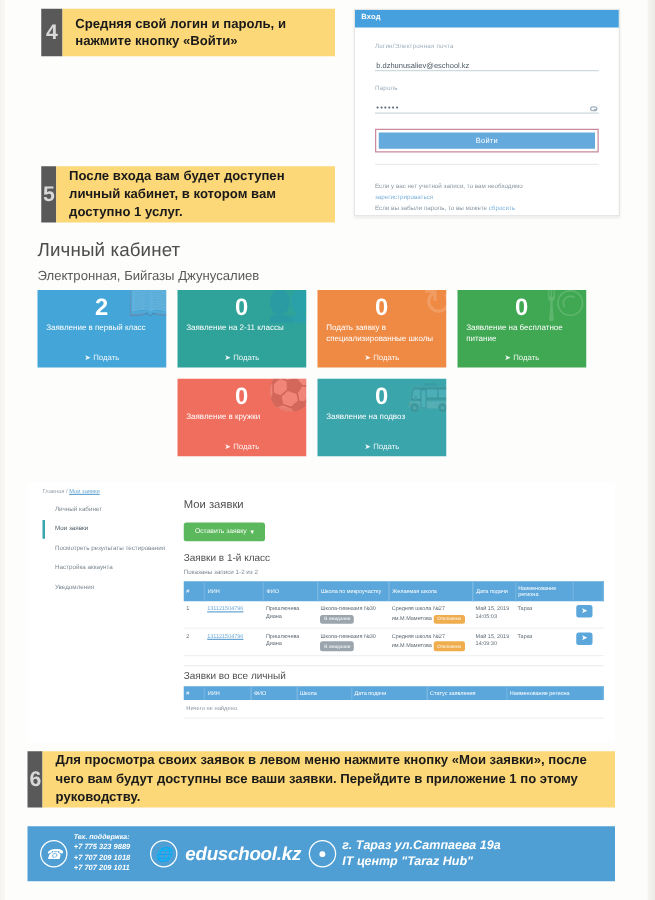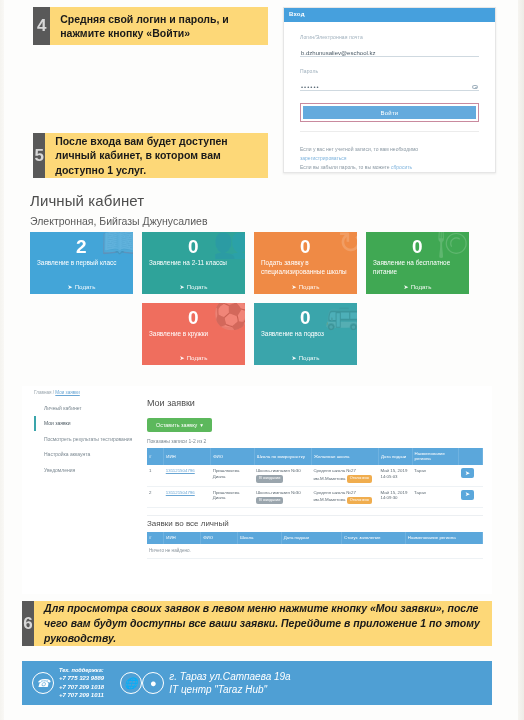--- a/index.html
+++ b/index.html
@@ -30,21 +30,21 @@
   }
   .step-txt {
     background:#fdd878; color:#1a1a1a;
     font-weight:bold; font-size:10.5px; line-height:1.38;
     padding:5px 8px 5px 10px;
     display:flex; align-items:center;
   }
   #step4 { left:33px; top:7px; width:235px; height:38px; }
   #step5 { left:33px; top:133px; width:235px; height:45px; }
   #step6 { left:22px; top:601px; width:470px; height:45px; }
-  #step6 .step-txt { font-size:10.5px; line-height:1.42;font-style:italic; }
+  #step6 .step-txt { font-size:10.5px; line-height:1.42; }
 
   
   .login-card {
     position:absolute; left:283px; top:7px; width:213px; height:166px;
     background:#fff; border:1px solid #e6e6e6;
     box-shadow:0 1px 2px rgba(0,0,0,.08);
     filter: blur(.22px);
   }
   .login-head {
     height:14px; background:#46a0dd; color:#fff;
@@ -178,21 +178,21 @@
     font-style:italic;
   }
   .f-ico {
     width:22px; height:22px; border:1.6px solid #fff; border-radius:50%;
     display:flex; align-items:center; justify-content:center;
     color:#fff; font-size:11px; flex:none;
   }
   .f-phones { color:#fff; font-size:6px; line-height:1.45; margin-left:5px; font-weight:bold; }
   .f-phones .lbl { font-size:5.6px; font-weight:bold; }
   .f-site { color:#fff; font-size:15px; font-weight:bold; margin:0 6px 0 6px; letter-spacing:-.2px;}
-  .f-addr { color:#fff; font-size:10px; line-height:1.35; font-weight:normal; margin-left:5px;}
+  .f-addr { color:#fff; font-size:10px; line-height:1.35; font-weight:bold; margin-left:5px;}
   .spacer1 { width:16px; }
   .send-ico { font-size:6px; display:inline-block; transform:rotate(0deg);}
 </style>
 </head>
 <body>
 
 <div class="page">
   <div class="scan-edge-l"></div>
   <div class="scan-edge-r"></div>
 
@@ -314,20 +314,21 @@
       <div class="side-item">Уведомления</div>
     </div>
 
     <div class="content">
       <div class="c-h1">Мои заявки</div>
       <div class="btn-green">
         <span>Оставить заявку</span>
         <span>▾</span>
       </div>
 
+      <div class="c-h2">Заявки в 1-й класс</div>
       <div class="c-info">Показаны записи 1-2 из 2</div>
 
       <table>
         <thead>
           <tr>
             <th style="width:5%">#</th>
             <th style="width:14%">ИИН</th>
             <th style="width:13%">ФИО</th>
             <th style="width:17%">Школа по микроучастку</th>
             <th style="width:20%">Желаемая школа</th>
@@ -407,19 +408,20 @@
   <div class="footer">
     <div class="f-ico">☎</div>
     <div class="f-phones">
       <div class="lbl">Тех. поддержка:</div>
       <div>+7 775 323 9889</div>
       <div>+7 707 209 1018</div>
       <div>+7 707 209 1011</div>
     </div>
     <div class="spacer1"></div>
     <div class="f-ico">🌐</div>
+    <div class="f-site">eduschool.kz</div>
     <div class="f-ico">●</div>
     <div class="f-addr">
       <div>г. Тараз ул.Сатпаева 19а</div>
       <div>IT центр "Taraz Hub"</div>
     </div>
   </div>
 </div>
 
 </body></html>

